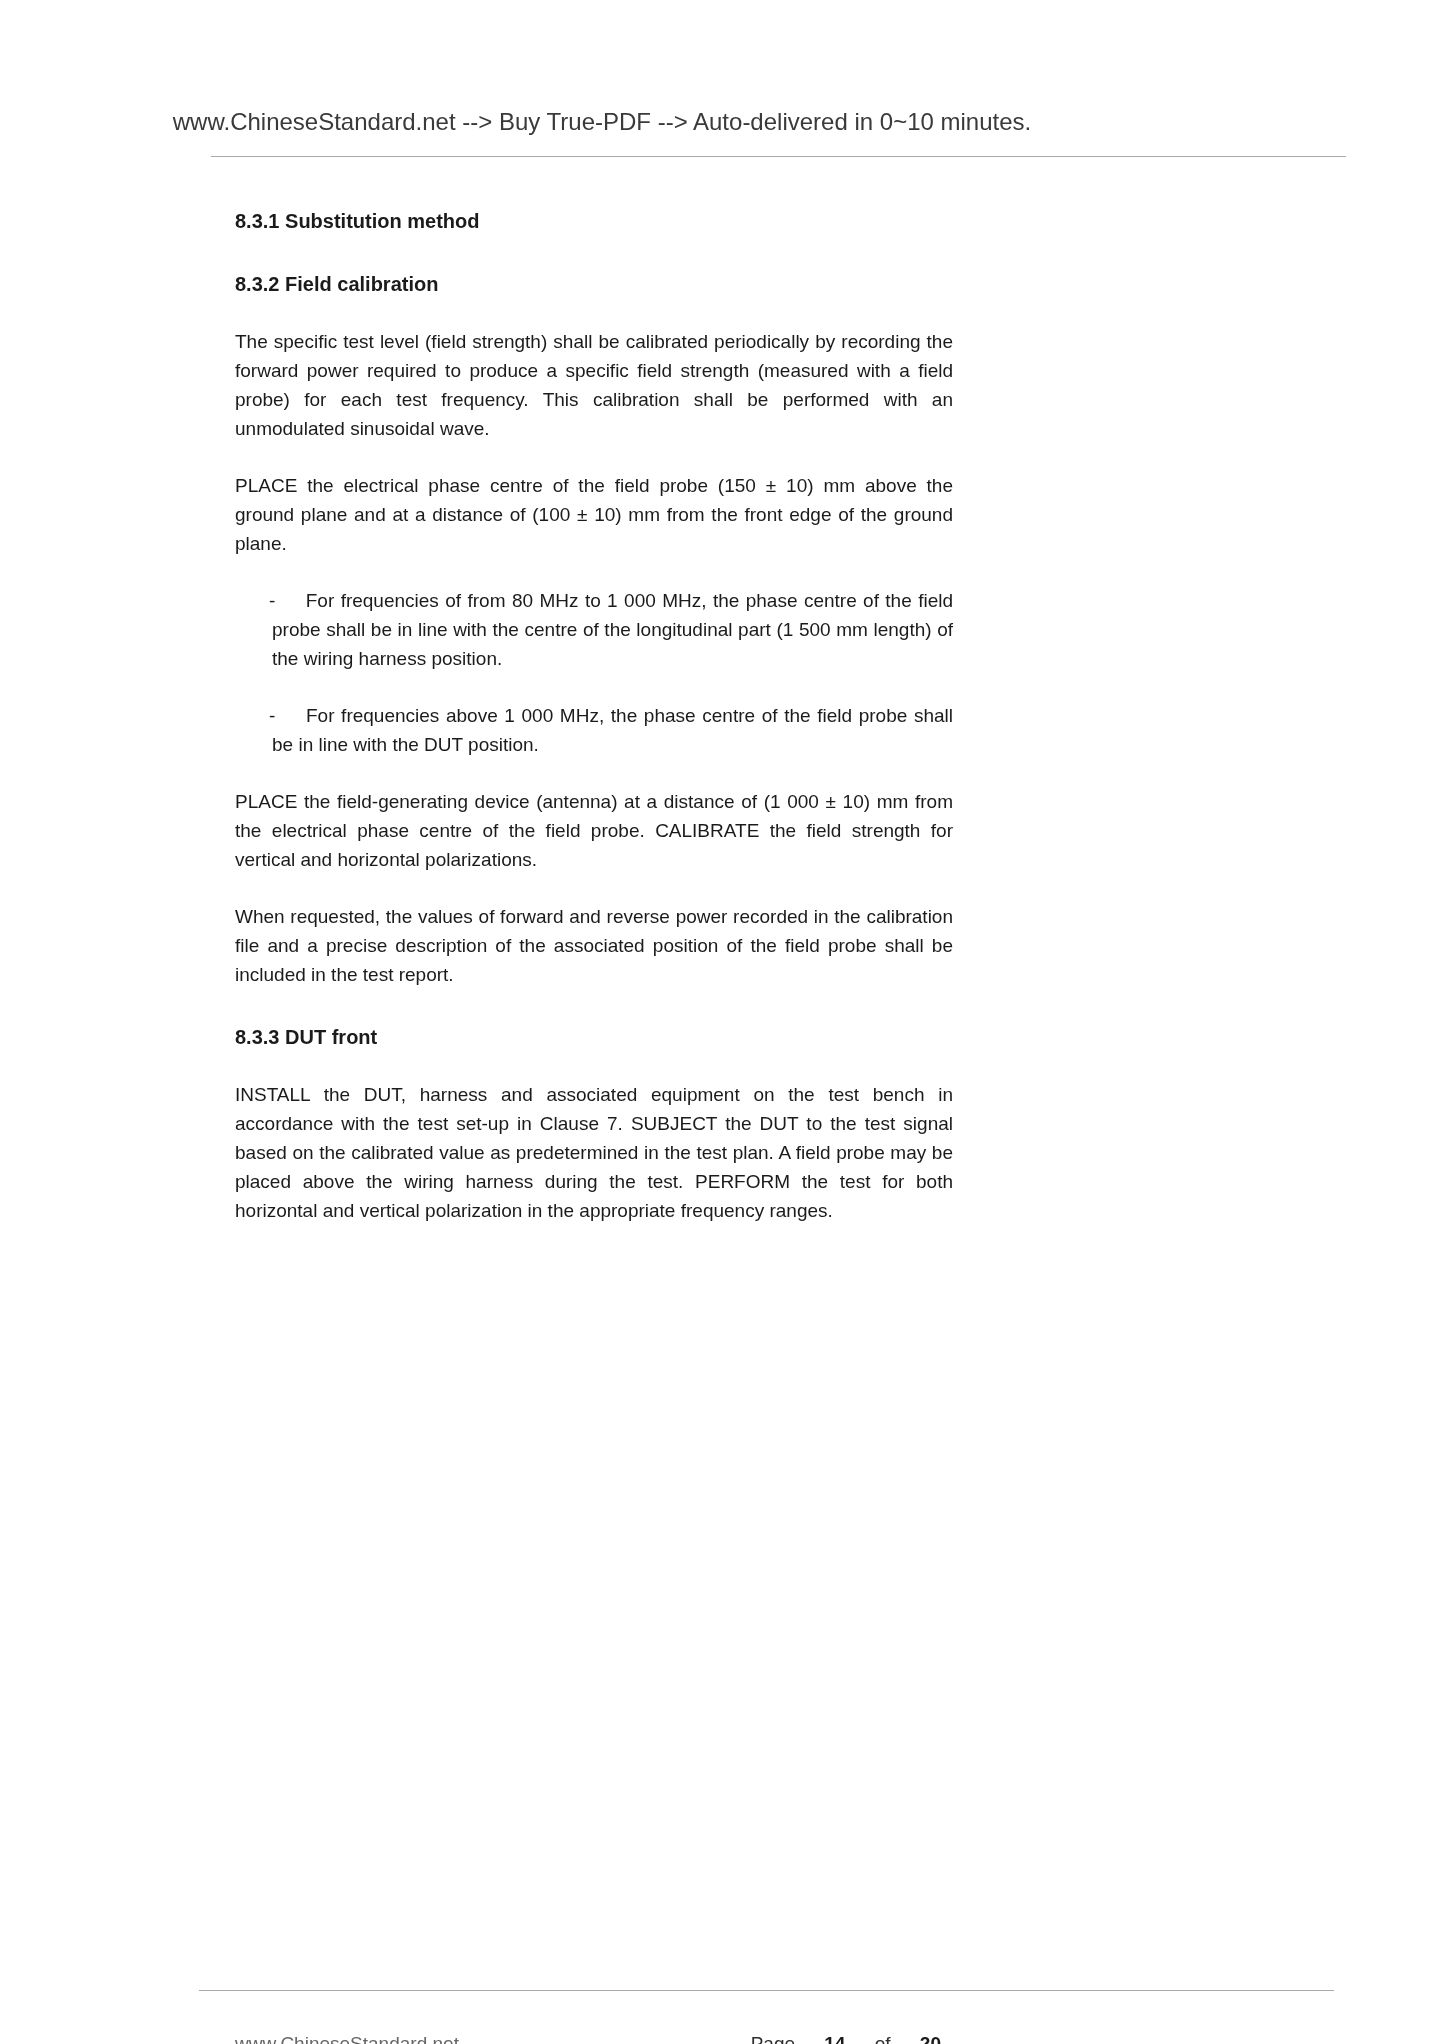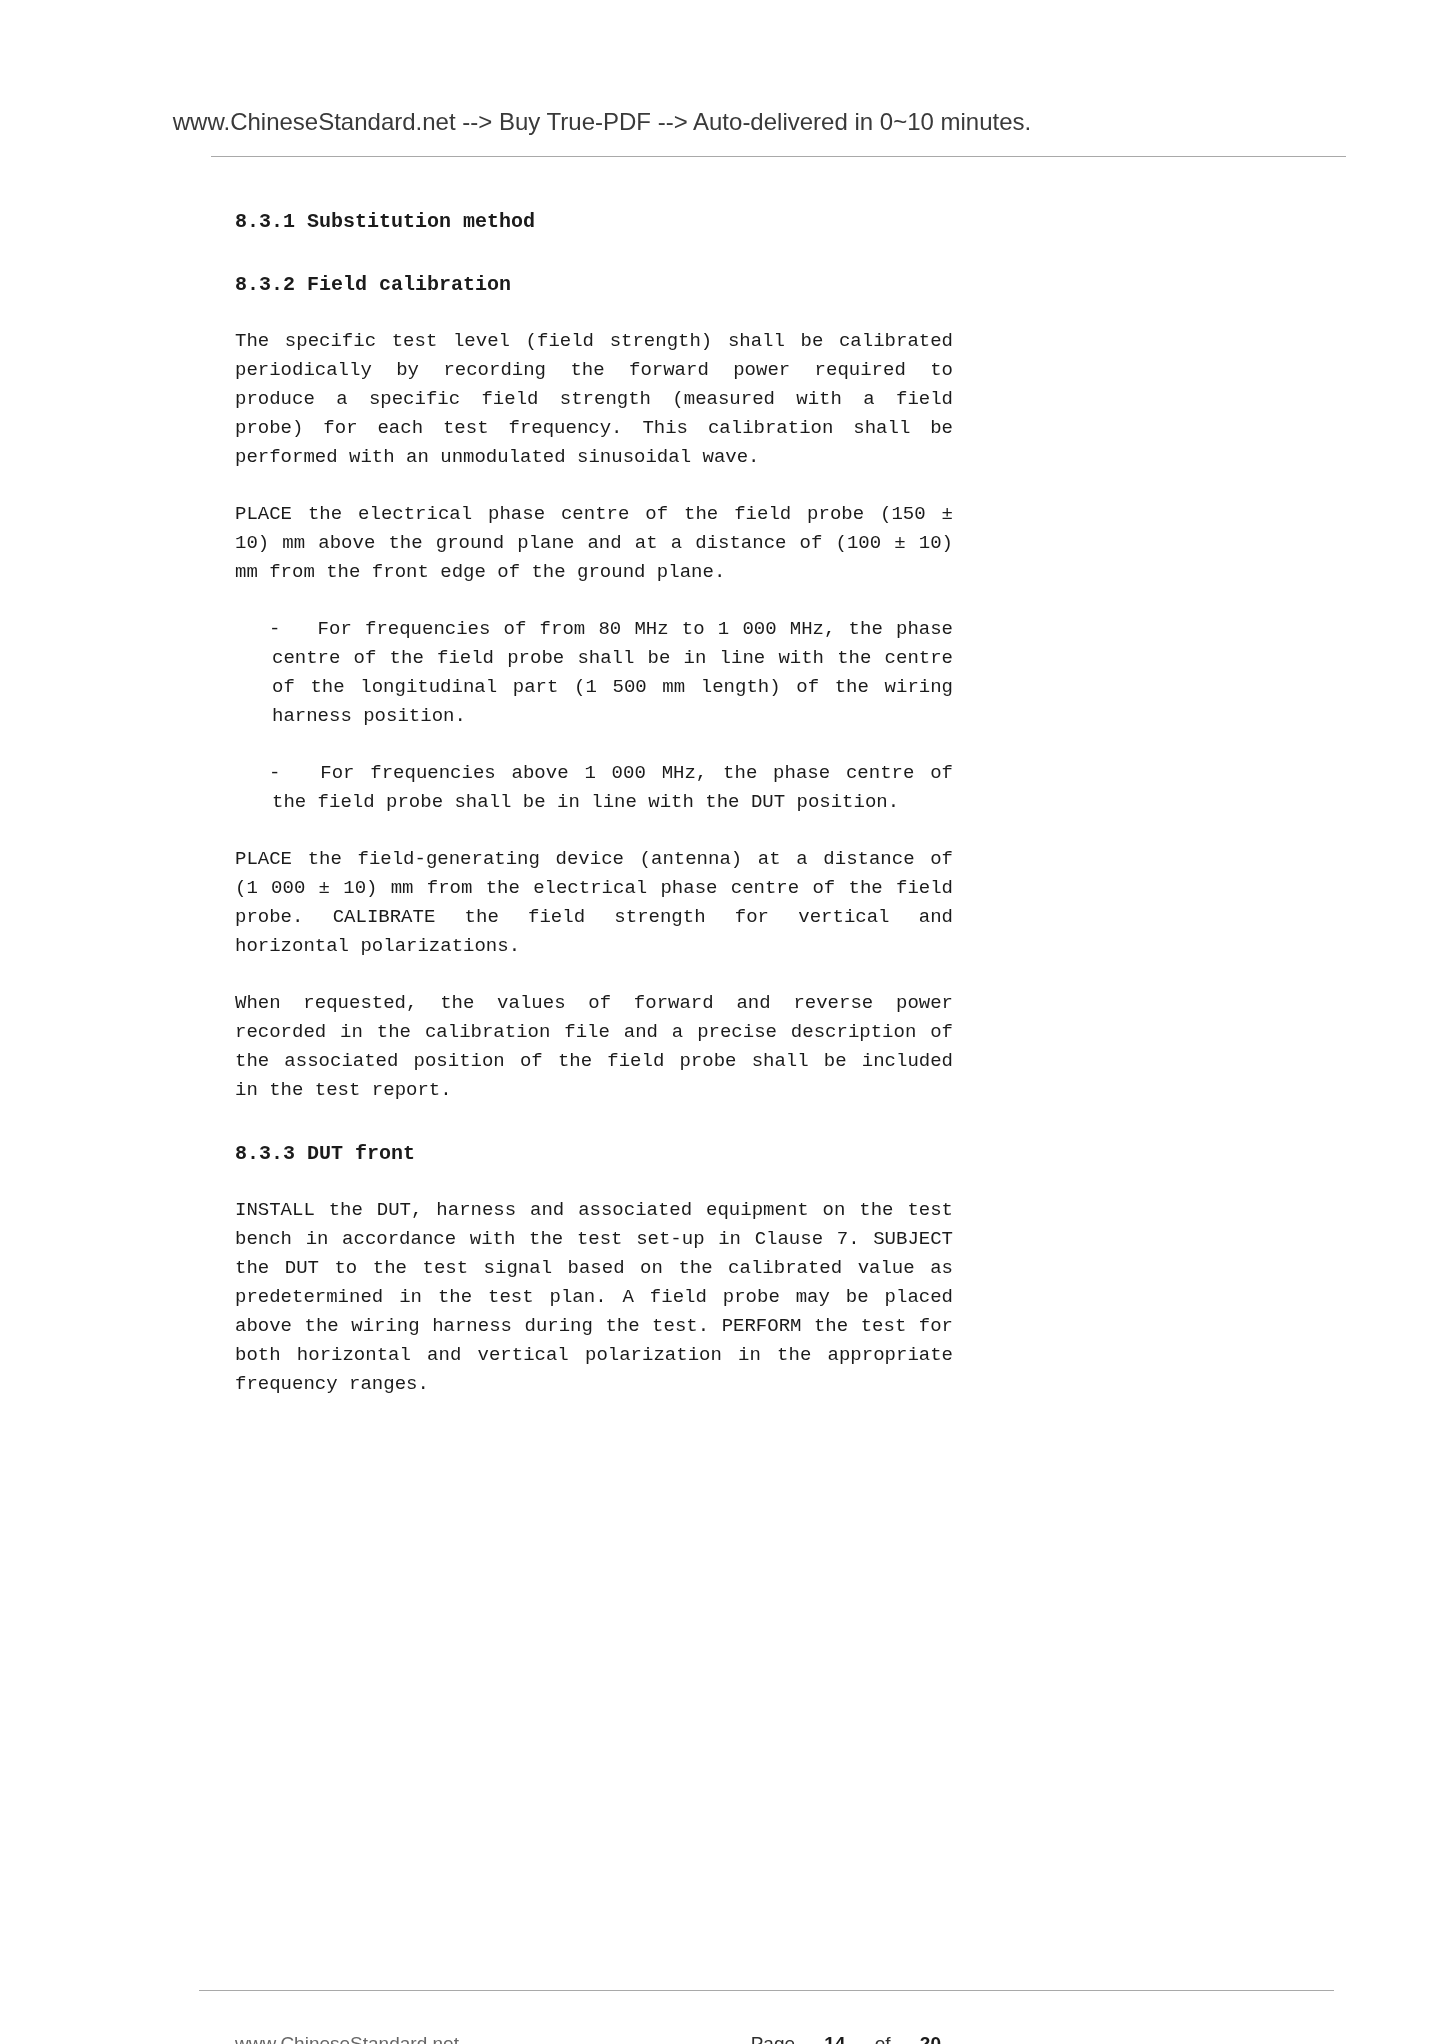--- a/index.html
+++ b/index.html
@@ -44,21 +44,20 @@
     margin-left: -12px;
   }
   .header-rule { margin-top: 16px; }
   .content { padding-top: 18px; }
   .block {
     font-size: 19px;
     line-height: 29px;
     text-align: justify;
     margin-bottom: 20px;
     color: #1b1b1b;
-    font-family: Liberation Mono, monospace;
   }
   .heading {
     font-size: 20px;
     font-weight: bold;
     text-align: left;
     margin-top: 26px;
     margin-bottom: 20px;
   }
   .heading.first { margin-top: 0; }
   .li-letter {

